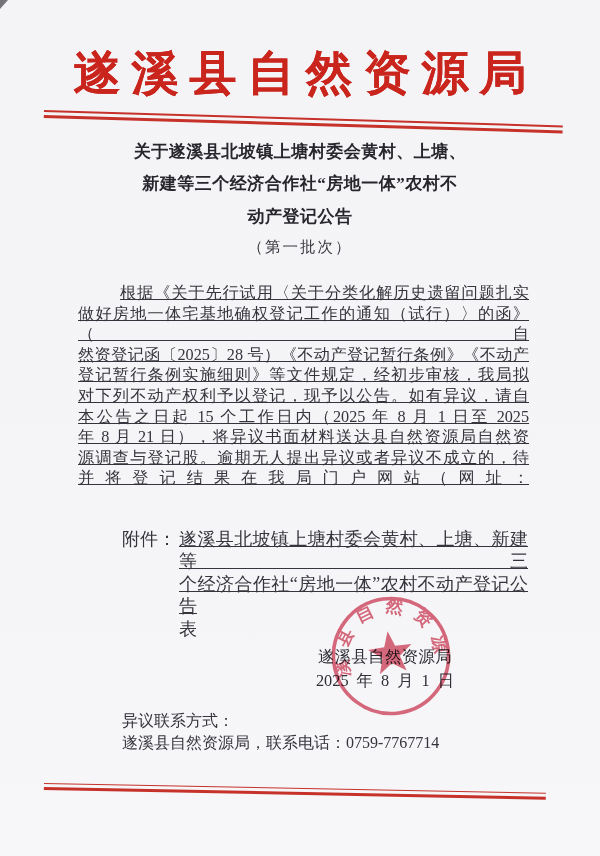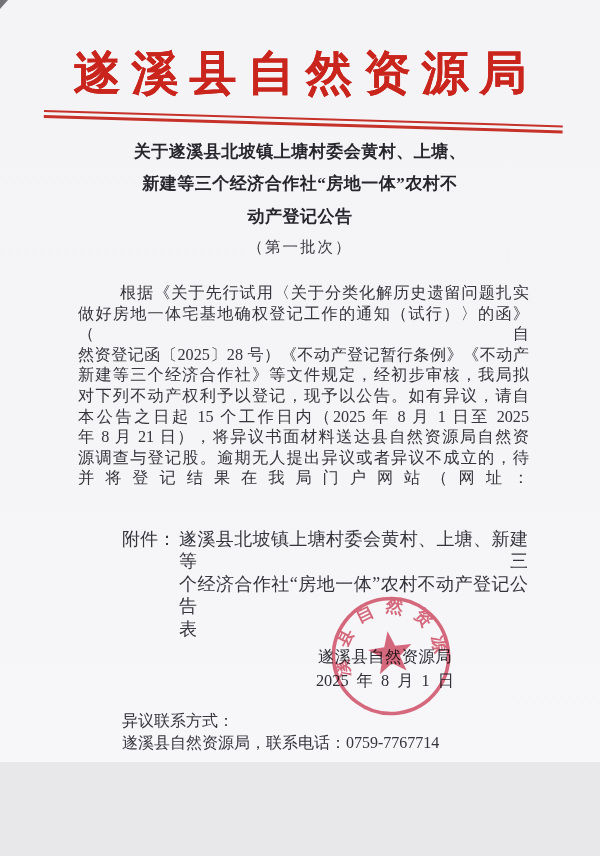--- a/index.html
+++ b/index.html
@@ -9,21 +9,21 @@
     --body-text:#35353d;
     --paper:#f5f4f6;
   }
   *{margin:0;padding:0;box-sizing:border-box;}
   html,body{width:600px;height:856px;}
   body{
     font-family:"Liberation Serif","DejaVu Serif",serif;
     background:#e8e7ea;
   }
   .page{
-    position:relative;width:600px;height:762px;overflow:hidden;
+    position:relative;width:600px;height:856px;overflow:hidden;
     background:linear-gradient(180deg,#f4f3f6 0%,var(--paper) 60%,#f7f6f9 100%);
     color:var(--body-text);
   }
   .corner-mark{
     position:absolute;left:0;top:0;width:8px;height:9px;
     background:#4a4a4e;opacity:.75;
     clip-path:polygon(0 0,100% 0,55% 45%,0 100%);
   }
   .banner{
     position:absolute;top:50px;left:0;width:600px;
@@ -53,21 +53,21 @@
   }
   .subtitle{
     position:absolute;top:236px;left:0;width:600px;
     text-align:center;font-size:15.5px;line-height:22px;
     letter-spacing:2px;color:#3a3a42;
   }
   .body-block{
     position:absolute;left:78px;top:283px;width:451px;
     font-size:16.2px;line-height:20.6px;color:var(--body-text);
   }
-  .jline{text-align:justify;text-align-last:justify;text-justify:inter-character;}
+  .jline{text-align:justify;text-align-last:justify;text-justify:inter-character;text-decoration:underline;}
   .lline{text-align:left;}
   .indent{text-indent:42px;}
   .attach{
     position:absolute;left:122px;top:528px;width:406px;
     display:flex;font-size:18px;line-height:22.4px;color:var(--body-text);
   }
   .attach-label{flex:0 0 57px;white-space:nowrap;}
   .attach-body{flex:1;}
   .sig{
     position:absolute;left:270px;top:645px;width:230px;
@@ -106,21 +106,21 @@
     <div>新建等三个经济合作社“房地一体”农村不</div>
     <div>动产登记公告</div>
   </div>
 
   <div class="subtitle">（第一批次）</div>
 
   <div class="body-block">
     <div class="jline indent">根据《关于先行试用〈关于分类化解历史遗留问题扎实</div>
     <div class="jline">做好房地一体宅基地确权登记工作的通知（试行）〉的函》（自</div>
     <div class="jline">然资登记函〔2025〕28 号）《不动产登记暂行条例》《不动产</div>
-    <div class="jline">新建等三个经济合作社》等文件规定，经初步审核，我局拟</div>
+    <div class="jline">登记暂行条例实施细则》等文件规定，经初步审核，我局拟</div>
     <div class="jline">对下列不动产权利予以登记，现予以公告。如有异议，请自</div>
     <div class="jline">本公告之日起 15 个工作日内（2025 年 8 月 1 日至 2025</div>
     <div class="jline">年 8 月 21 日），将异议书面材料送达县自然资源局自然资</div>
     <div class="jline">源调查与登记股。逾期无人提出异议或者异议不成立的，待</div>
     <div class="jline">并将登记结果在我局门户网站（网址：</div>
   </div>
 
   <div class="attach">
     <div class="attach-label">附件：</div>
     <div class="attach-body">

